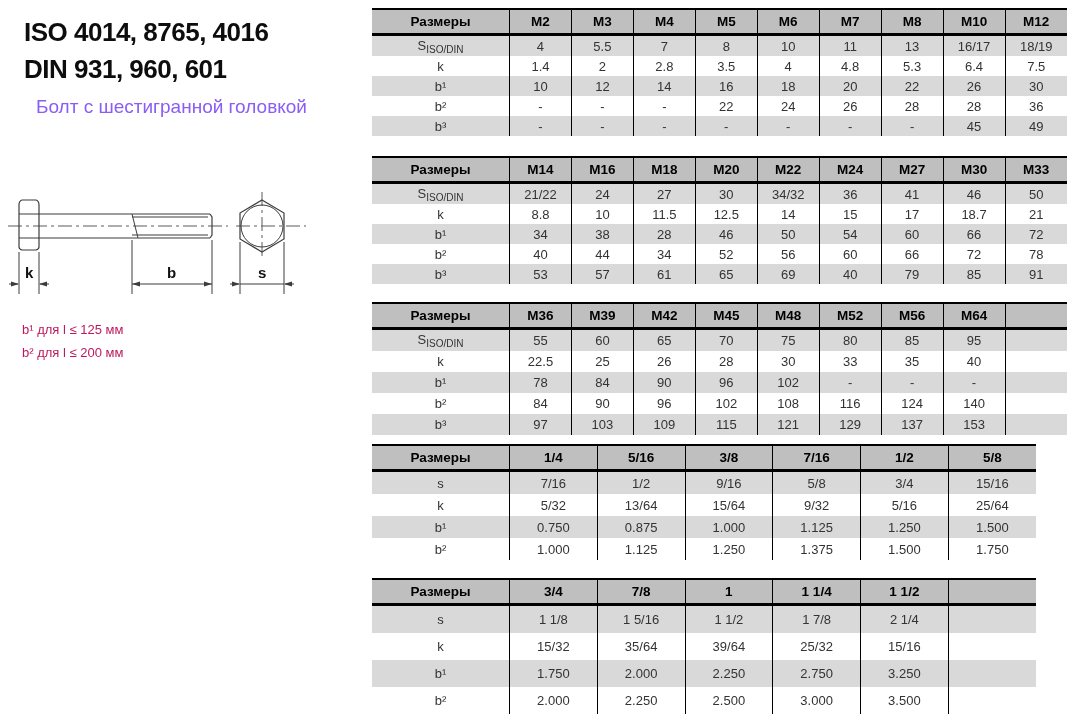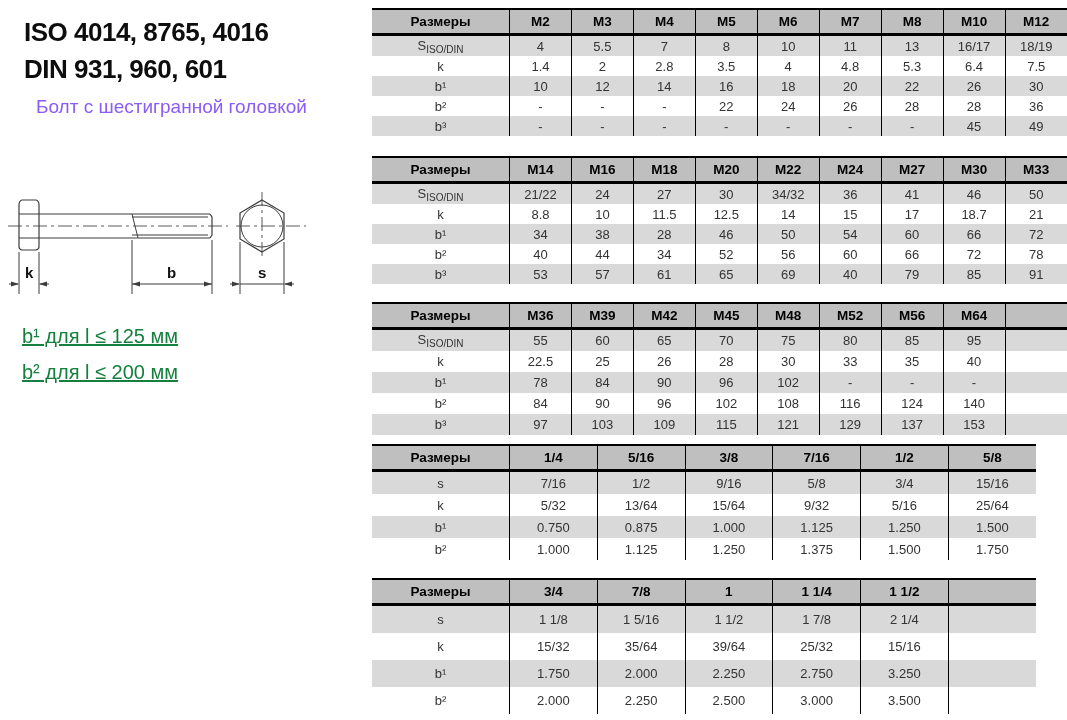--- a/index.html
+++ b/index.html
@@ -13,21 +13,21 @@
     font-size:26px; font-weight:bold; color:#0d0d0d; line-height:1.42;
     letter-spacing:-0.5px; white-space:nowrap;
   }
   .subtitle {
     position:absolute; left:36px; top:92px;
     font-size:19px; color:#8b5cf6; line-height:1.55; white-space:nowrap;text-align:right;
   }
   .drawing { position:absolute; left:8px; top:188px; }
   .footnotes {
     position:absolute; left:22px; top:318px;
-    font-size:20px; color:#15803d; line-height:1.8; white-space:nowrap;text-decoration:underline;
+    font-size:13px; color:#be185d; line-height:1.8; white-space:nowrap;
   }
   
   table.tbl {
     position:absolute; left:372px; border-collapse:collapse; table-layout:fixed;
     font-size:13px; color:#333; text-align:center;
     border-top:2px solid #000;
   }
   table.tbl th, table.tbl td { padding:0 2px; overflow:hidden; white-space:nowrap; }
   table.tbl thead th {
     background:#bfbfbf; font-weight:bold; color:#000000;

